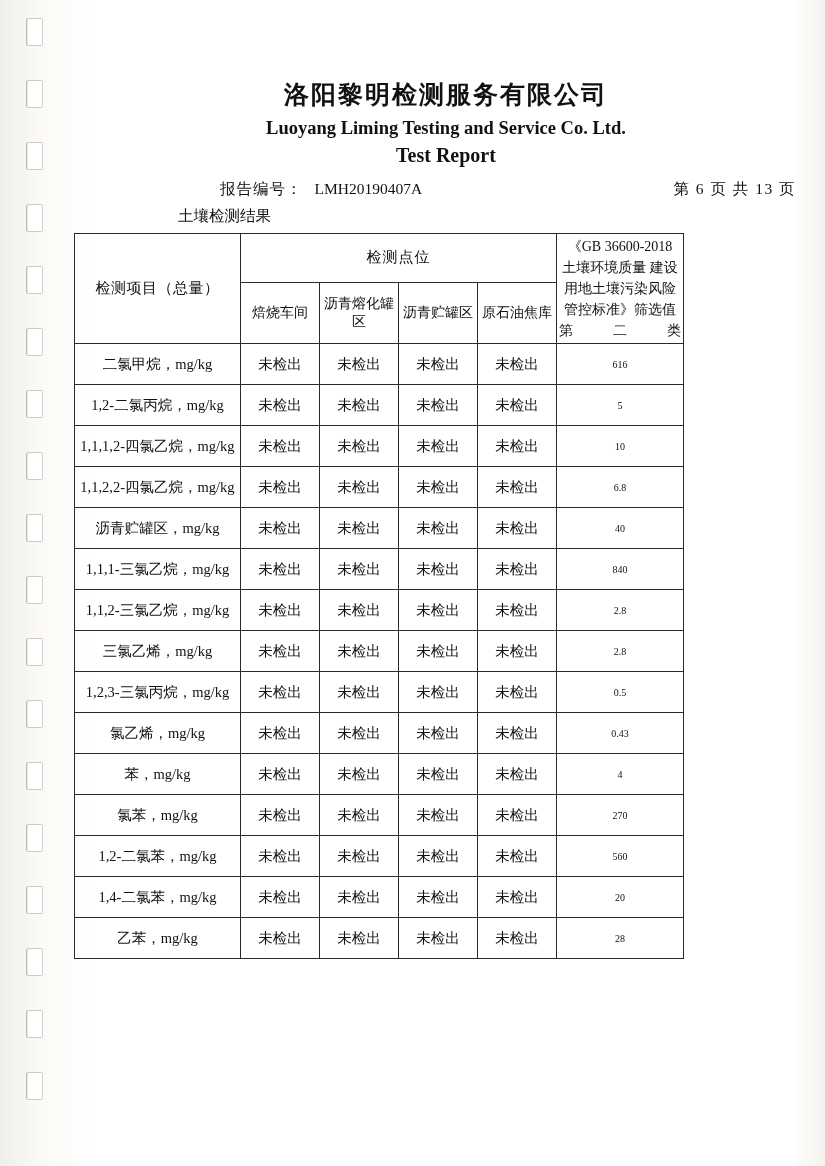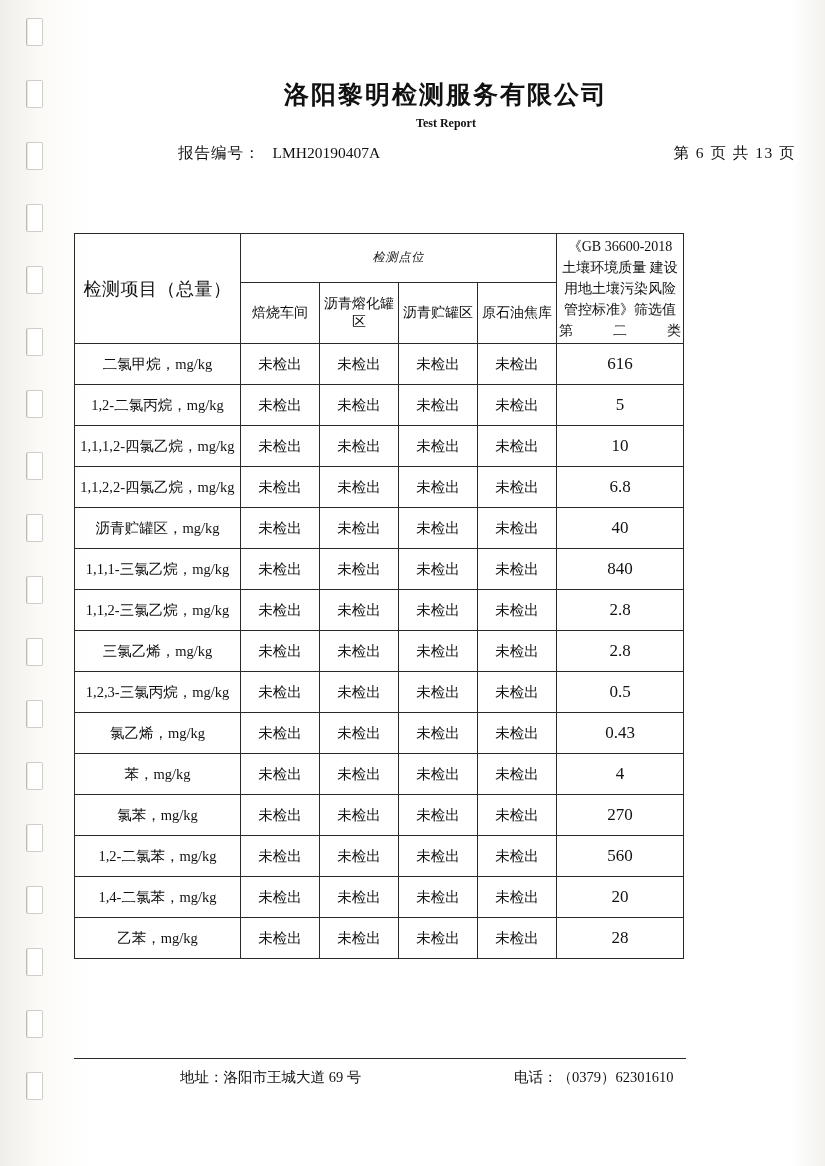--- a/index.html
+++ b/index.html
@@ -69,37 +69,37 @@
     margin-top: 7px;
     letter-spacing: 0px;
   }
   .hdr .cn-sub {
     font-size: 23px;
     font-weight: bold;
     letter-spacing: 9px;
     margin-top: 11px;
   }
   .hdr .en-sub {
-    font-size: 12px;
+    font-size: 20px;
     font-weight: bold;
     margin-top: 5px;
   }
   .meta {
     position: relative;
     margin-top: 12px;
     height: 22px;
     font-size: 15.5px;
   }
   .meta .report-no {
     position: absolute;
     left: 82px;
     top: 0;
     white-space: nowrap;
   }
-  .meta .report-no .label { letter-spacing: 1px; }
+  .meta .report-no .label { letter-spacing: 1px; margin-left: 42px; }
   .meta .report-no .value { margin-left: 12px; font-family: "Liberation Serif", serif; }
   .meta .pager {
     position: absolute;
     right: 0px;
     top: 0;
     white-space: nowrap;
     letter-spacing: 1.5px;
     text-align: center;
   }
   .section-title {
@@ -120,28 +120,27 @@
     border: 1px solid #2a2a2a;
     text-align: center;
     vertical-align: middle;
     font-weight: normal;
     padding: 2px 2px;
   }
   .col-item { width: 166px; }
   .col-pt   { width: 79px; }
   .col-std  { width: 127px; }
   .hdr-item {
-    font-size: 18px;
+    font-size: 15px;
     letter-spacing: 0.5px;
   }
   .hdr-points {
-    font-size: 12px;
+    font-size: 15px;
     letter-spacing: 1px;
     height: 42px;
-    font-style: italic;
   }
   .hdr-pt {
     font-size: 14px;
     line-height: 1.25;
     height: 54px;
   }
   .hdr-std {
     font-size: 14px;
     line-height: 1.5;
     padding: 4px 5px;
@@ -151,21 +150,21 @@
   }
   td.item-cell {
     font-size: 14.5px;
     line-height: 1.3;
     height: 36px;
   }
   td.val-cell {
     font-size: 14.5px;
   }
   td.std-cell {
-    font-size: 17px;
+    font-size: 10px;
     font-family: "Liberation Serif", serif;
   }
   .two-line { line-height: 1.25; }
   .footer {
     position: absolute;
     left: 74px;
     top: 1058px;
     width: 612px;
     border-top: 1px solid #2a2a2a;
     padding-top: 9px;
@@ -208,30 +207,32 @@
       <div class="hole" style="top: 868px;"></div>
       <div class="hole" style="top: 930px;"></div>
       <div class="hole" style="top: 992px;"></div>
       <div class="hole" style="top: 1054px;"></div>
     </div>
 
   <div class="content">
 
     <div class="hdr">
       <div class="cn-title">洛阳黎明检测服务有限公司</div>
+      <div class="en-title">Luoyang Liming Testing and Service Co. Ltd.</div>
       <div class="en-sub">Test Report</div>
     </div>
 
     <div class="meta">
       <div class="report-no">
         <span class="label">报告编号：</span><span class="value">LMH20190407A</span>
       </div>
       <div class="pager">第 6 页 共 13 页</div>
     </div>
 
+    <div class="section-title">土壤检测结果</div>
   </div>
 
   <table class="rep">
     <colgroup>
       <col class="col-item">
         <col class="col-pt">
         <col class="col-pt">
         <col class="col-pt">
         <col class="col-pt">
         <col class="col-std">
@@ -366,17 +367,13 @@
           <td class="item-cell">乙苯，mg/kg</td>
           <td class="val-cell">未检出</td>
           <td class="val-cell">未检出</td>
           <td class="val-cell">未检出</td>
           <td class="val-cell">未检出</td>
           <td class="std-cell">28</td>
         </tr>
       </tbody>
   </table>
 
-  <div class="footer">
-    <span class="addr">地址：洛阳市王城大道 69 号</span>
-    <span class="tel">电话：（0379）62301610</span>
-  </div>
 </div>
 
 </body></html>

